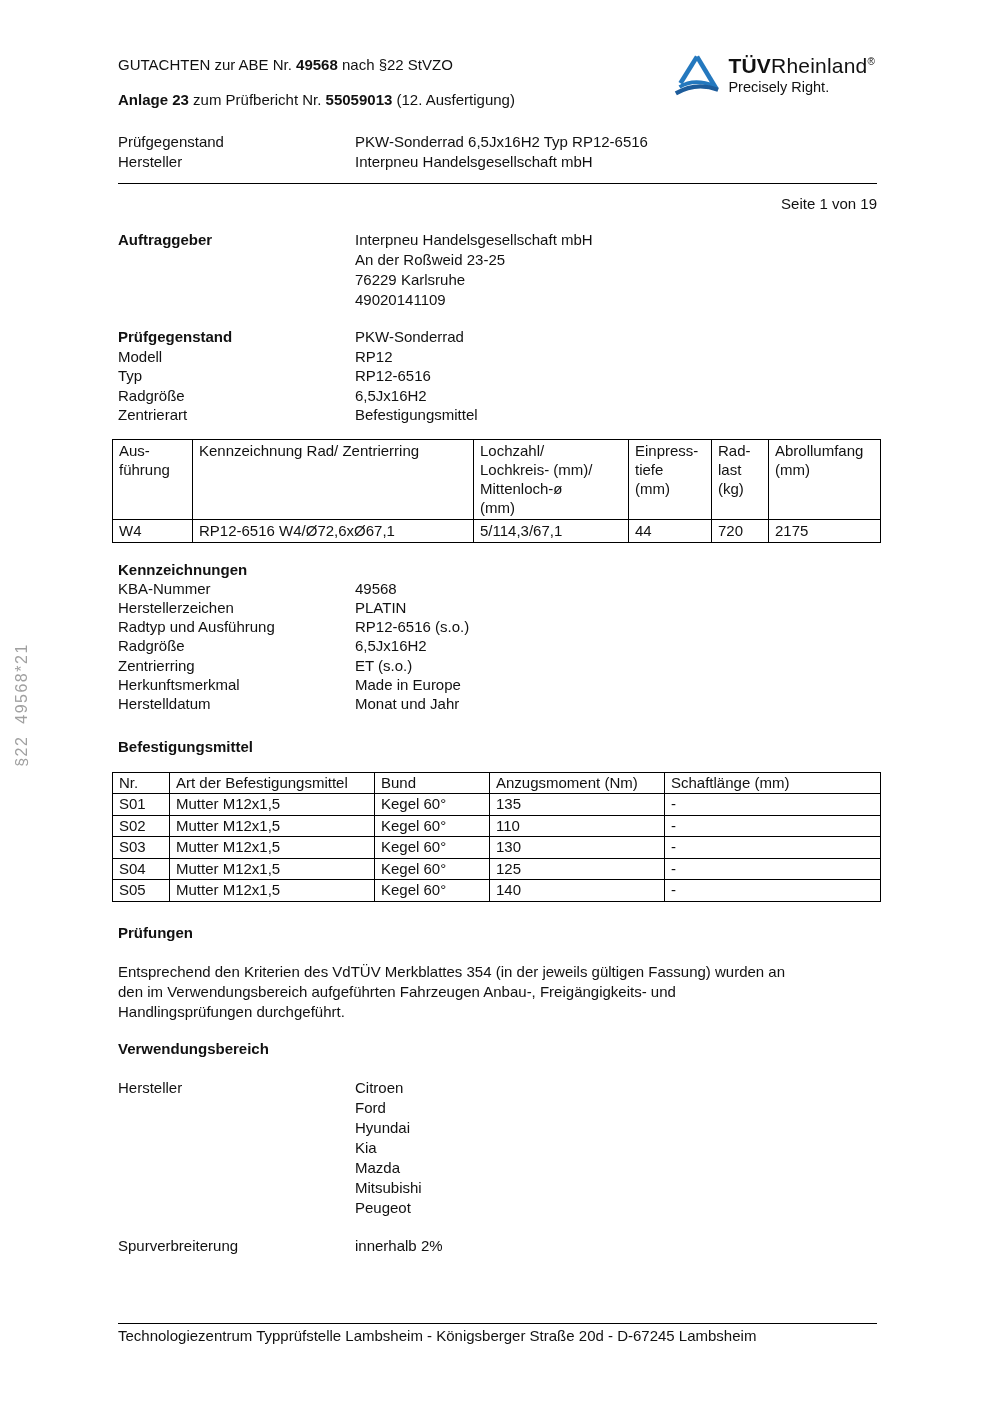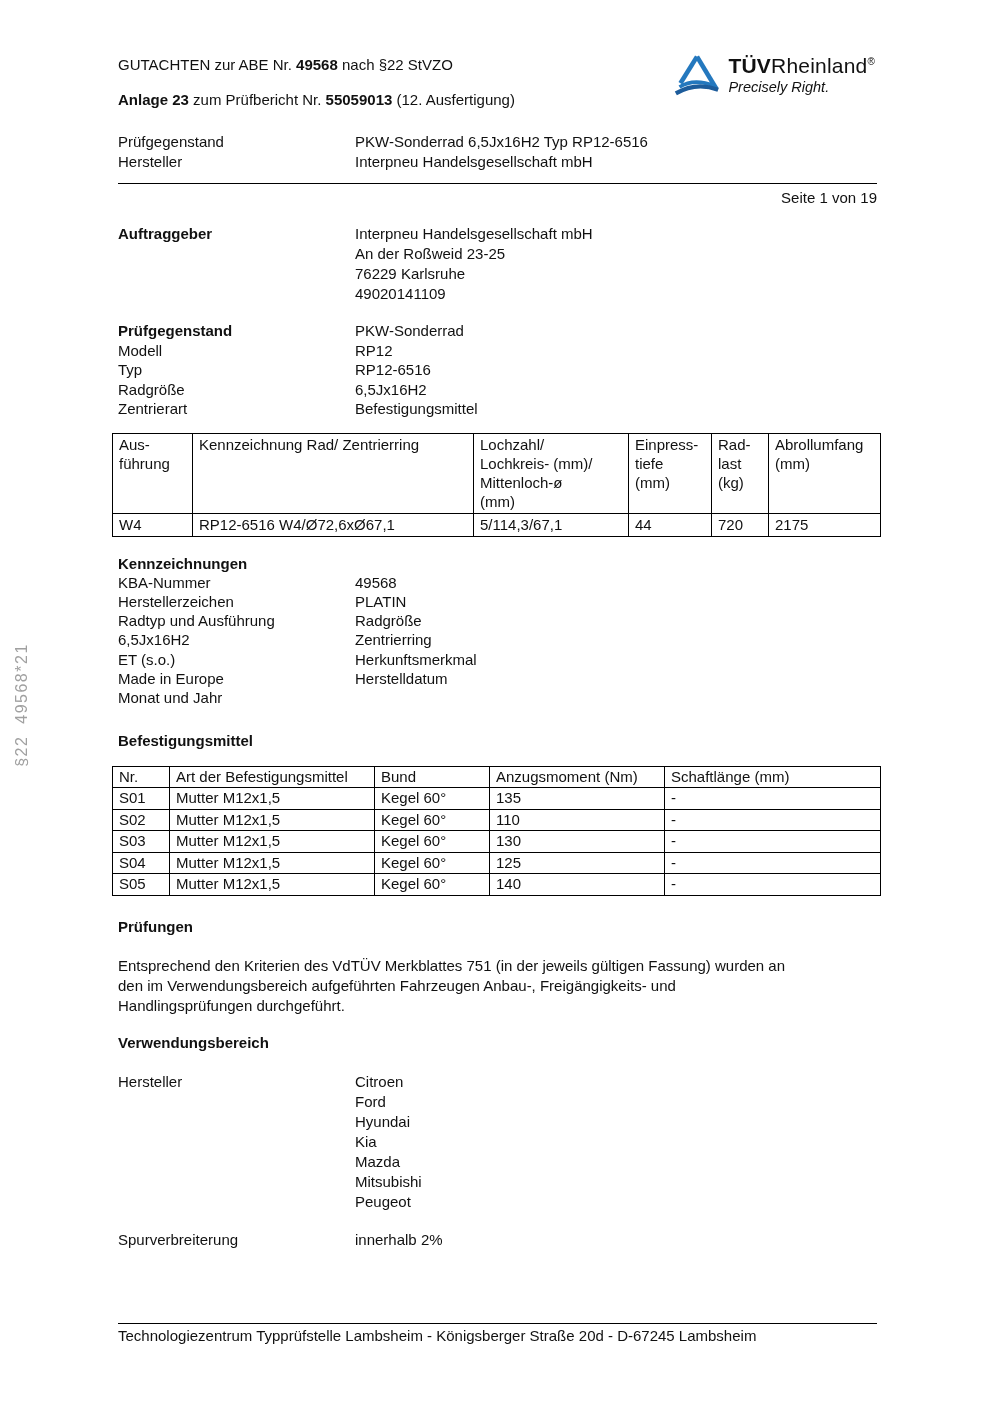--- a/index.html
+++ b/index.html
@@ -20,31 +20,31 @@
   .hdr-line { line-height:19px; }
   .hdr-line + .hdr-line { margin-top:16px; }
   .b { font-weight:700; }
 
   
   .logo { display:flex; align-items:center; margin-top:-2px; margin-right:2px; }
   .logo-triangle { width:46px; height:44px; margin-right:8px; }
   .logo-textcol { line-height:1; }
   .logo-brand { font-size:21px; letter-spacing:0.2px; white-space:nowrap; }
   .logo-brand .reg { font-size:10px; vertical-align:super; }
-  .logo-tagline { font-size:14.5px; margin-top:4px;font-style:italic; }
+  .logo-tagline { font-size:14.5px; margin-top:4px; }
 
   
   .kv { display:grid; grid-template-columns:237px 1fr; }
   .kv .cell { line-height:19.5px; }
   .kv .lines div { line-height:20px; }
 
   .subject-block { margin-top:23px; }
 
   .rule { border:none; border-top:1.5px solid #000; margin:12px 0 0 0; }
-  .page-indicator { text-align:right; margin-top:4px; line-height:19px; }
+  .page-indicator { text-align:right; margin-top:10px; line-height:19px; }
 
   .client-block { margin-top:17px; }
   .test-object { margin-top:17px; }
 
   
   table { border-collapse:collapse; table-layout:fixed; width:768px; margin-left:-6px; }
   td, th { border:1.5px solid #000; padding:1px 6px 2px 6px; vertical-align:top;
            text-align:left; font-weight:400; line-height:19px; white-space:pre-line;
            overflow:hidden; }
   .wheel-table { margin-top:14px; }
@@ -184,20 +184,21 @@
       </tbody>
     </table>
 
     <div class="section-heading markings-heading">Kennzeichnungen</div>
     <div class="kv markings-rows">
       <div class="cell">KBA-Nummer</div>
       <div class="cell">49568</div>
       <div class="cell">Herstellerzeichen</div>
       <div class="cell">PLATIN</div>
       <div class="cell">Radtyp und Ausführung</div>
+      <div class="cell">RP12-6516 (s.o.)</div>
       <div class="cell">Radgröße</div>
       <div class="cell">6,5Jx16H2</div>
       <div class="cell">Zentrierring</div>
       <div class="cell">ET (s.o.)</div>
       <div class="cell">Herkunftsmerkmal</div>
       <div class="cell">Made in Europe</div>
       <div class="cell">Herstelldatum</div>
       <div class="cell">Monat und Jahr</div>
     </div>
 
@@ -250,21 +251,21 @@
           <td>S05</td>
           <td>Mutter M12x1,5</td>
           <td>Kegel 60°</td>
           <td>140</td>
           <td>-</td>
         </tr>
       </tbody>
     </table>
 
     <div class="section-heading tests-heading">Prüfungen</div>
-    <div class="tests-paragraph">Entsprechend den Kriterien des VdTÜV Merkblattes 751 (in der jeweils gültigen Fassung) wurden an
+    <div class="tests-paragraph">Entsprechend den Kriterien des VdTÜV Merkblattes 354 (in der jeweils gültigen Fassung) wurden an
 den im Verwendungsbereich aufgeführten Fahrzeugen Anbau-, Freigängigkeits- und
 Handlingsprüfungen durchgeführt.</div>
 
     <div class="section-heading scope-heading">Verwendungsbereich</div>
     <div class="kv scope-manufacturers">
       <div class="cell">Hersteller</div>
       <div class="lines">
         <div>Citroen</div>
         <div>Ford</div>
         <div>Hyundai</div>

